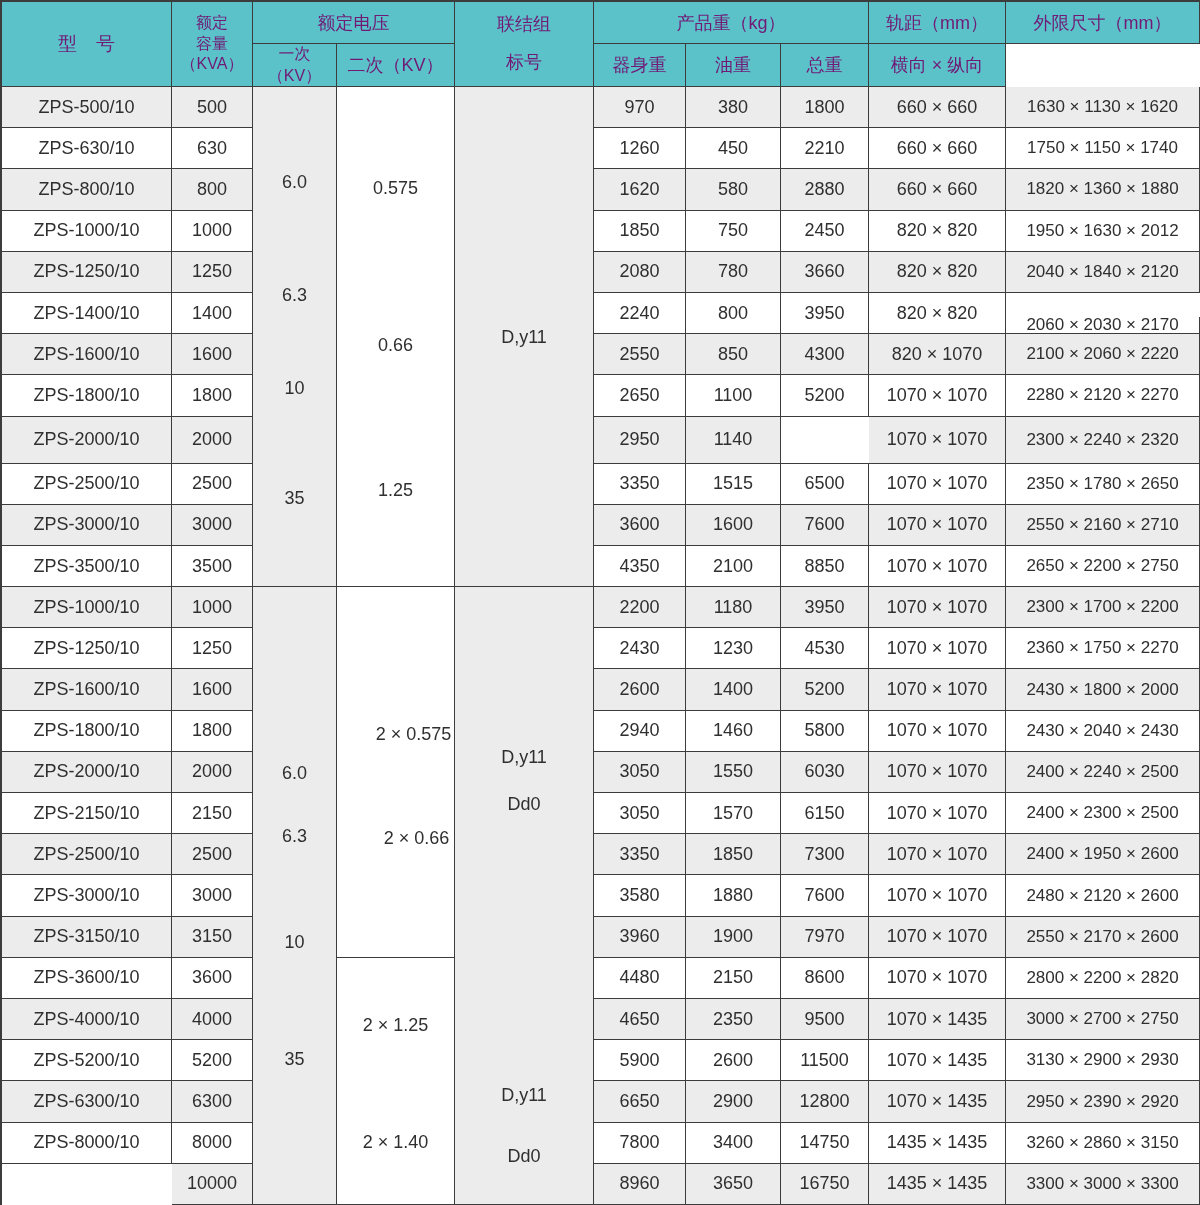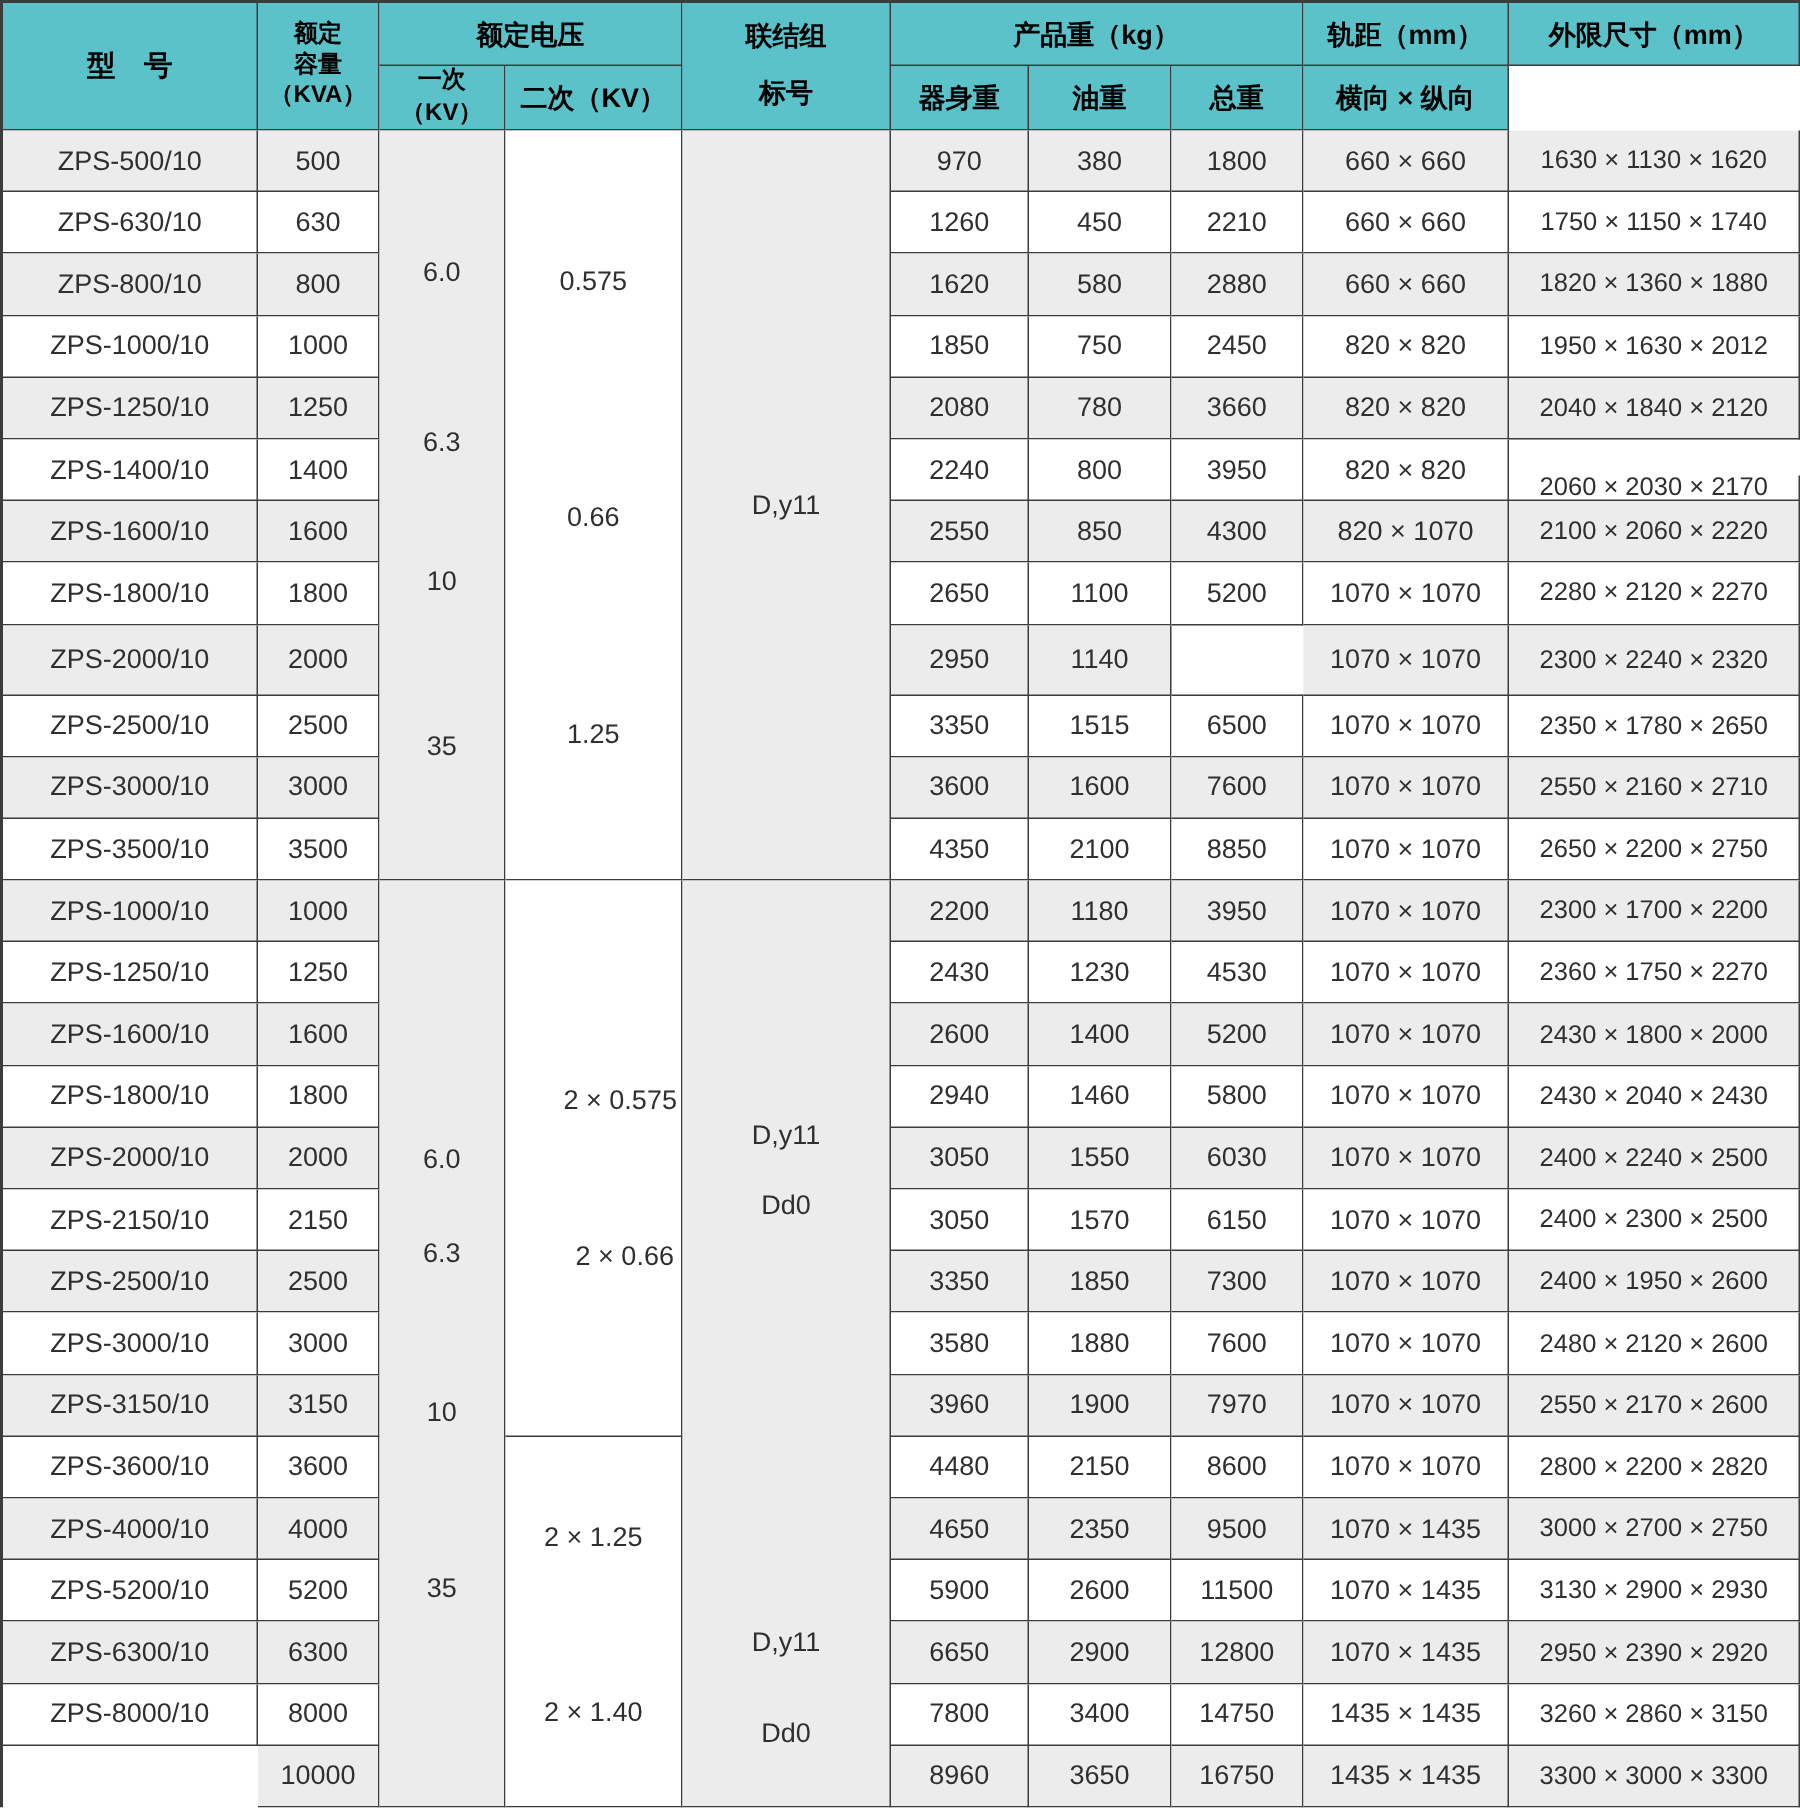--- a/index.html
+++ b/index.html
@@ -24,21 +24,21 @@
   }
   .cell{
     display:flex;align-items:center;justify-content:center;
     border-right:1.5px solid var(--line);
     border-bottom:1.5px solid var(--line);
     font-size:18px;color:var(--text);
     box-sizing:border-box;
     overflow:hidden;
     text-align:center;
   }
-  .hdr{background:var(--teal);color:#000000;font-size:18px;font-weight:bold;}
+  .hdr{background:var(--teal);color:#701a75;font-size:18px;}
   .pre{white-space:pre-line;line-height:1.25;}
   .hdr-model{font-size:19px;}
   .hdr-capacity{font-size:16px;line-height:1.3;}
   .hdr-primary{font-size:16px;line-height:1.35;}
   .hdr-vector{line-height:2.1;}
   .shaded{background:var(--shaded);}
   .plain{background:var(--plain);}
   .merged{position:relative;}
   .mlabel{
     position:absolute;left:0;right:0;

